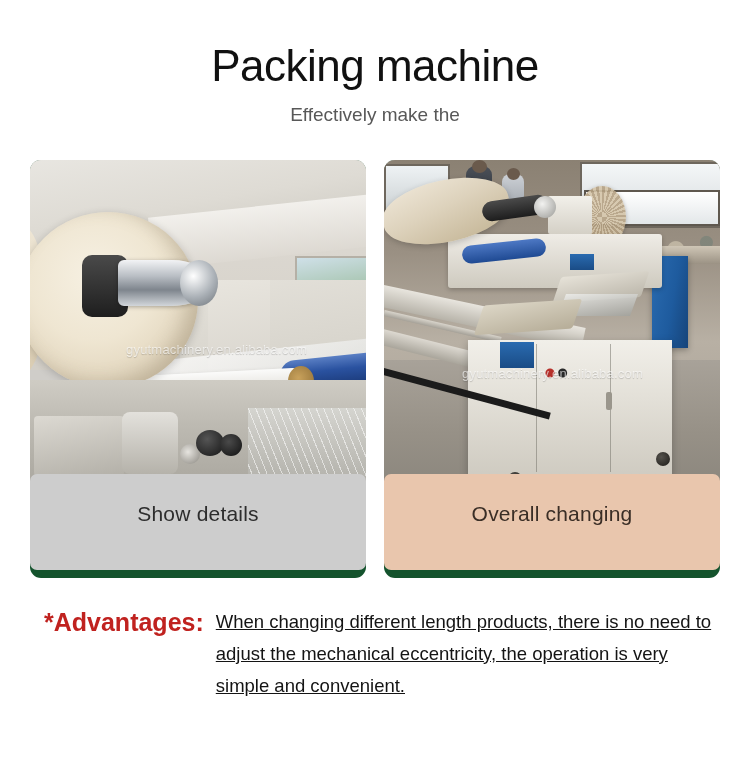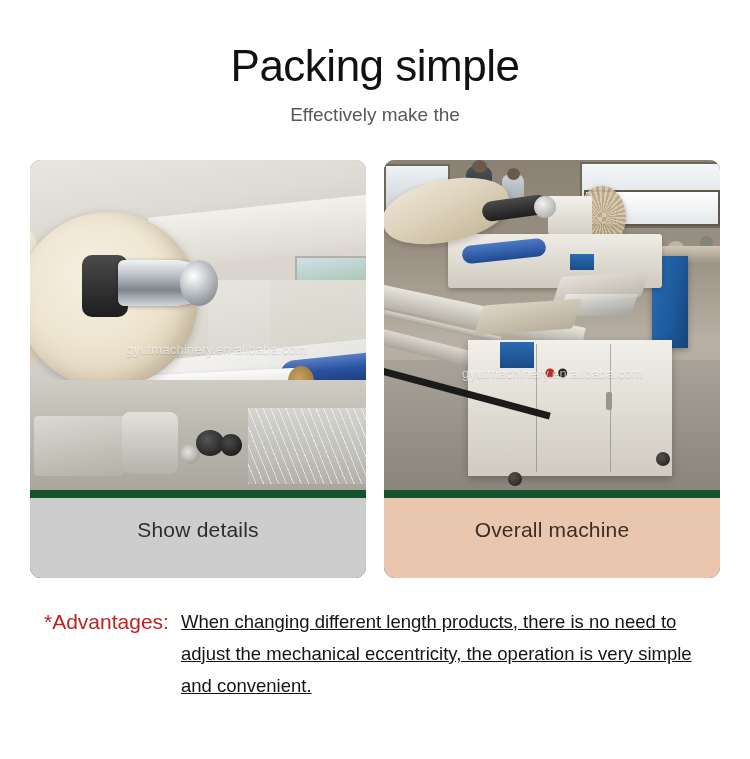--- a/index.html
+++ b/index.html
@@ -69,31 +69,32 @@
     left: 0;
     top: 0;
     width: 336px;
     height: 330px;
     overflow: hidden;
     background: #cfcdc9;
   }
   .caption {
     position: absolute;
     left: 0;
-    bottom: 0;
+    bottom: 8px;
     width: 336px;
-    height: 80px;
+    height: 96px;
     display: flex;
     align-items: center;
     justify-content: center;
     font-size: 21px;
     color: #2d2d2d;
     letter-spacing: 0.2px;
     box-sizing: border-box;
     padding-bottom: 16px;
+    border-radius: 7px;
   }
   .caption-gray { background: #cdcdcd; }
   .caption-peach { background: #e9c6ad; color: #3a2e26; }
 
   .watermark {
     position: absolute;
     font-size: 13px;
     color: rgba(255,255,255,0.62);
     text-shadow: 0 1px 1px rgba(0,0,0,0.18);
     white-space: nowrap;
@@ -109,22 +110,22 @@
     position: absolute;
     left: 44px;
     top: 606px;
     width: 672px;
     display: flex;
     align-items: flex-start;
   }
   .adv-label {
     flex: 0 0 auto;
     color: #c0221f;
-    font-size: 21px;
-    font-weight: 400;
+    font-size: 25px;
+    font-weight: 700;
     line-height: 32px;
     padding-right: 12px;
     white-space: nowrap;
   }
   .adv-text {
     flex: 1 1 auto;
     font-size: 18.5px;
     line-height: 32px;
     color: #141414;
     text-decoration: underline;
@@ -432,21 +433,21 @@
     background: linear-gradient(180deg,#d8d4cb,#a5a198);
     transform: rotate(13deg); transform-origin: left center;
   }
 </style>
 </head>
 <body>
 
 <div class="page">
 
   <div class="header">
-    <h1 class="title">Packing simple</h1>
+    <h1 class="title">Packing machine</h1>
     <p class="subtitle">Effectively make the</p>
   </div>
 
   <div class="cards">
 
     <div class="card">
       <div class="photo">
         <div class="scene">
           <div class="l-wall"></div>
           <div class="l-win1"></div>
@@ -511,21 +512,21 @@
           <div class="r-cab-doorline2"></div>
           <div class="r-cab-handle"></div>
           <div class="r-bluesmall"></div>
           <div class="r-buttons"></div>
           <div class="r-belt"></div>
           <div class="r-caster1"></div>
           <div class="r-caster2"></div>
         </div>
         <div class="watermark wm-right">gyutmachinery.en.alibaba.com</div>
       </div>
-      <div class="caption caption-peach">Overall machine</div>
+      <div class="caption caption-peach">Overall changing</div>
     </div>
 
   </div>
 
   <div class="advantages">
     <span class="adv-label">*Advantages:</span>
     <span class="adv-text">When changing different length products, there is no need to adjust the mechanical eccentricity, the operation is very simple and convenient.</span>
   </div>
 
 </div>

